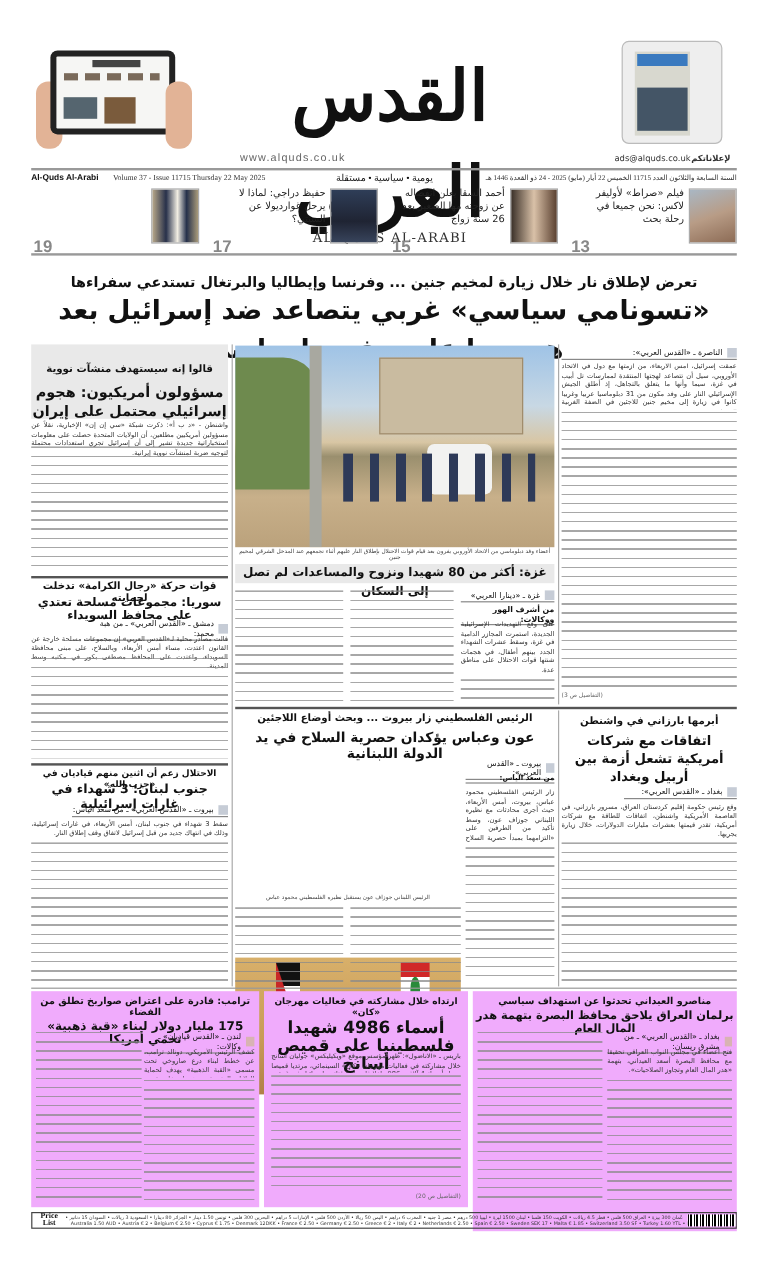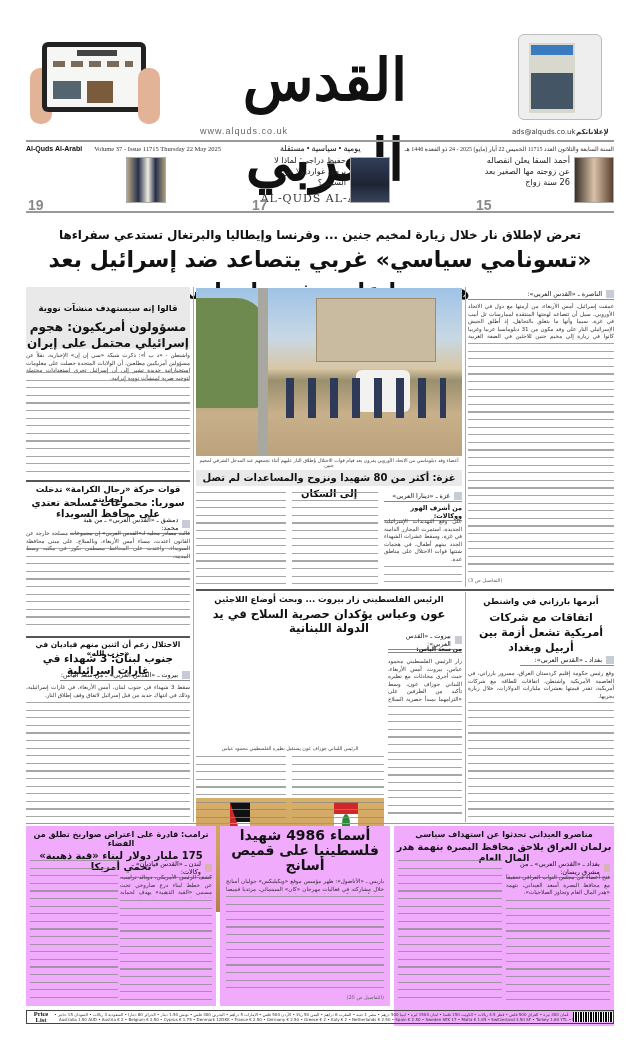--- a/index.html
+++ b/index.html
@@ -91,20 +91,25 @@
 
 <div class="abs dateline">
   <span class="en-name">Al-Quds Al-Arabi</span>
   <span class="en-vol">Volume 37 - Issue 11715 Thursday 22 May 2025</span>
   <span class="tagline">يومية • سياسية • مستقلة</span>
   <span class="ar-date">السنة السابعة والثلاثون العدد 11715 الخميس 22 أيار (مايو) 2025 - 24 ذو القعدة 1446 هـ</span>
 </div>
 
 <div class="abs teasers">
   <div class="teaser">
+    <div class="th" style="background:linear-gradient(160deg,#a9b7c4 0,#b89c86 50%,#8c6b55 100%)"></div>
+    <div class="tx">فيلم «صراط» لأوليفر لاكس: نحن جميعا في رحلة بحث</div>
+    <div class="pg">13</div>
+  </div>
+  <div class="teaser">
     <div class="th" style="background:linear-gradient(90deg,#3a3028 0,#d9c1a8 50%,#5a4030 100%)"></div>
     <div class="tx">أحمد السقا يعلن انفصاله عن زوجته مها الصغير بعد 26 سنة زواج</div>
     <div class="pg">15</div>
   </div>
   <div class="teaser">
     <div class="th" style="background:linear-gradient(180deg,#2f3e58 0,#1f2433 60%,#38445c 100%)"></div>
     <div class="tx">حفيظ دراجي: لماذا لا يرحل غوارديولا عن السيتي؟</div>
     <div class="pg">17</div>
   </div>
   <div class="teaser">
@@ -222,20 +227,21 @@
   <div class="byline pink" style="position:absolute;right:4px;top:34px;width:92px">
     <span class="sq"></span>
     <span>لندن ـ «القدس قياديان» ـ وكالات:</span>
   </div>
   <div class="col" style="position:absolute;right:4px;top:48px;width:92px;height:24px;overflow:hidden">كشف الرئيس الأمريكي، دونالد ترامب، عن خطط لبناء درع صاروخي تحت مسمى «القبة الذهبية» يهدف لحماية الولايات المتحدة من هجمات خارجية.</div>
   <div class="lines" style="position:absolute;right:4px;top:74px;width:92px;height:102px"></div>
   <div class="lines" style="position:absolute;left:4px;top:34px;width:88px;height:142px"></div>
 </div>
 
 <div class="abs beige" style="left:220px;top:826px;width:170px;height:180px">
+  <div class="box-title" style="font-size:7.5px;margin-top:4px">ارتداه خلال مشاركته في فعاليات مهرجان «كان»</div>
   <div class="box-title" style="font-size:14px;line-height:15px;margin-top:2px;padding:0 6px">أسماء 4986 شهيدا فلسطينيا على قميص أسانج</div>
   <div class="col" style="position:absolute;left:6px;top:52px;width:158px;height:16px;overflow:hidden">باريس ـ «الأناضول»: ظهر مؤسس موقع «ويكيليكس» جوليان أسانج خلال مشاركته في فعاليات مهرجان «كان» السينمائي، مرتديا قميصا يحمل أسماء 4 آلاف و986 طفلا فلسطينيا قتلتهم إسرائيل في غزة.</div>
   <div class="lines" style="position:absolute;left:6px;top:70px;width:158px;height:96px"></div>
   <div class="ar" style="position:absolute;right:6px;top:168px;font-size:5px;color:#666">(التفاصيل ص 20)</div>
 </div>
 
 <div class="abs beige" style="left:394px;top:826px;width:220px;height:200px">
   <div class="box-title" style="font-size:8px;margin-top:4px">مناصرو العيداني تحدثوا عن استهداف سياسي</div>
   <div class="box-title" style="font-size:9.5px;margin-top:2px">برلمان العراق يلاحق محافظ البصرة بتهمة هدر المال العام</div>
   <div class="byline pink" style="position:absolute;right:4px;top:34px;width:104px">

